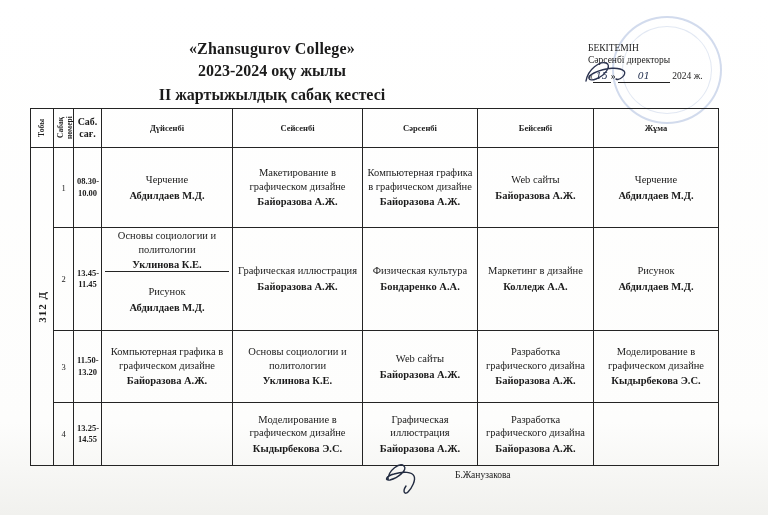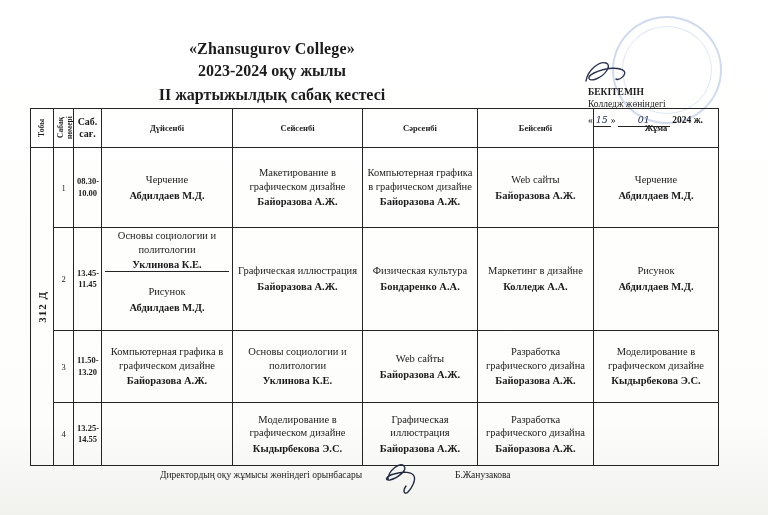--- a/index.html
+++ b/index.html
@@ -14,21 +14,21 @@
   .page { position:absolute; inset:0;padding-left:28px; }
 
   
   .titles { position:absolute; left:122px; top:40px; width:300px; text-align:center; }
   .titles .t1 { font-size:16px; font-weight:bold; letter-spacing:.2px; }
   .titles .t2 { font-size:16px; font-weight:bold; margin-top:4px; }
   .titles .t3 { font-size:16px; font-weight:bold; margin-top:6px; }
 
   
   .approval { position:absolute; left:588px; top:42px; width:172px; font-size:9.5px; line-height:1.3; }
-  .approval .bold { font-weight:bold;margin-top:44px; }
+  .approval .bold { font-weight:normal; }
   .approval .row3 { margin-top:10px; white-space:nowrap; }
   .approval .row4 { margin-top:3px; white-space:nowrap; font-size:9.5px; }
   .sigline { display:inline-block; width:34px; border-bottom:1px solid #222; height:9px; }
   .hand { font-style:italic; font-family:"DejaVu Serif", serif; color:#23304f; }
   .u { display:inline-block; border-bottom:1px solid #222; text-align:center; }
   .u.day { width:18px; }
   .u.month { width:52px; }
   .sig-approval { position:absolute; left:-8px; top:13px; pointer-events:none; }
 
   
@@ -72,21 +72,21 @@
   <div class="stamp-inner"></div>
 
   <div class="titles">
     <div class="t1">«Zhansugurov College»</div>
     <div class="t2">2023-2024 оқу жылы</div>
     <div class="t3">II жартыжылдық сабақ кестесі</div>
   </div>
 
   <div class="approval">
     <div class="bold">БЕКІТЕМІН</div>
-    <div>Колледж жөніндегі</div>
+    <div>Сәрсенбі директоры</div>
     <div class="row4">
       <span>«</span><span class="u day hand">15</span><span>»</span>
       <span class="u month hand">01</span>
       <span class="bold">2024 ж.</span>
     </div>
     <svg class="sig-approval" width="60" height="34" viewBox="0 0 60 34">
       <path d="M6 26 C8 14 20 6 26 8 C32 10 26 20 16 24 C8 27 6 22 14 18 C26 12 40 12 44 16 M44 16 C47 19 40 26 36 24" stroke="#2b3350" stroke-width="1.4" fill="none" stroke-linecap="round"></path>
     </svg>
   </div>
 
@@ -215,19 +215,18 @@
       </td>
       <td>
         <div class="subj">Разработка графического дизайна</div>
         <div class="tchr">Байоразова А.Ж.</div>
       </td>
       <td></td>
     </tr>
   </tbody>
     </table>
 
-  <div class="footer-role">Директордың оқу жұмысы жөніндегі орынбасары</div>
   <svg class="sig-footer" width="52" height="40" viewBox="0 0 52 40">
     <path d="M10 22 C10 12 22 4 26 8 C30 12 20 20 12 22 C6 23 8 18 16 16 C26 13 34 14 36 18 C38 22 34 30 30 34 C27 37 24 34 28 28" stroke="#222b40" stroke-width="1.4" fill="none" stroke-linecap="round"></path>
   </svg>
   <div class="footer-name">Б.Жанузакова</div>
 
 </div>
 
 </body></html>

